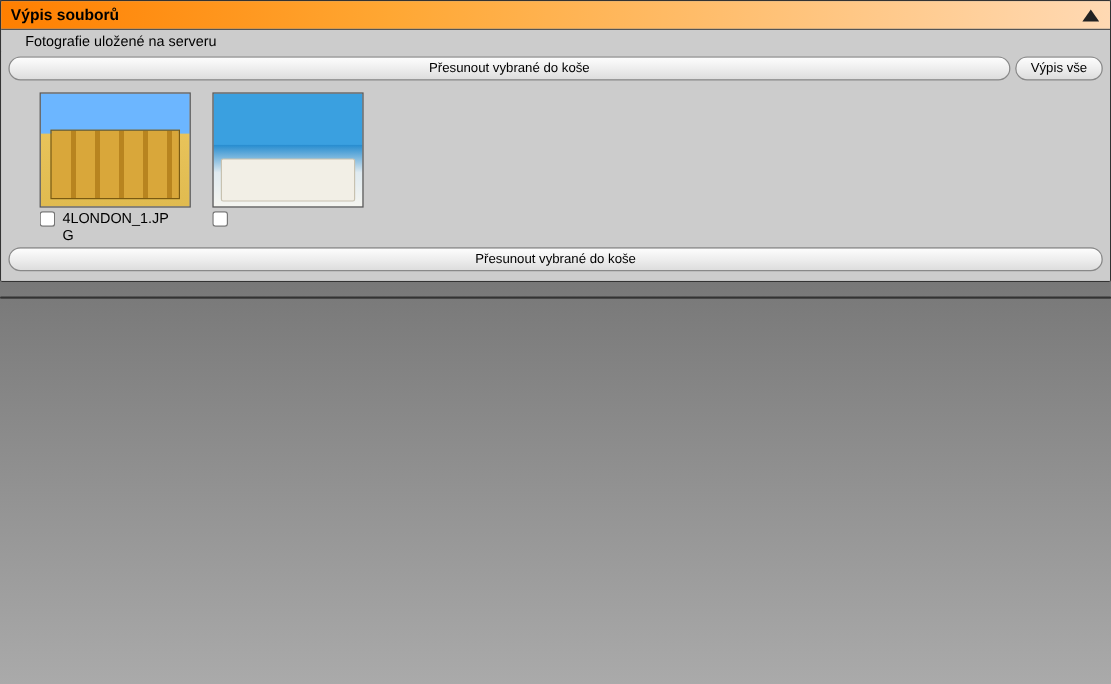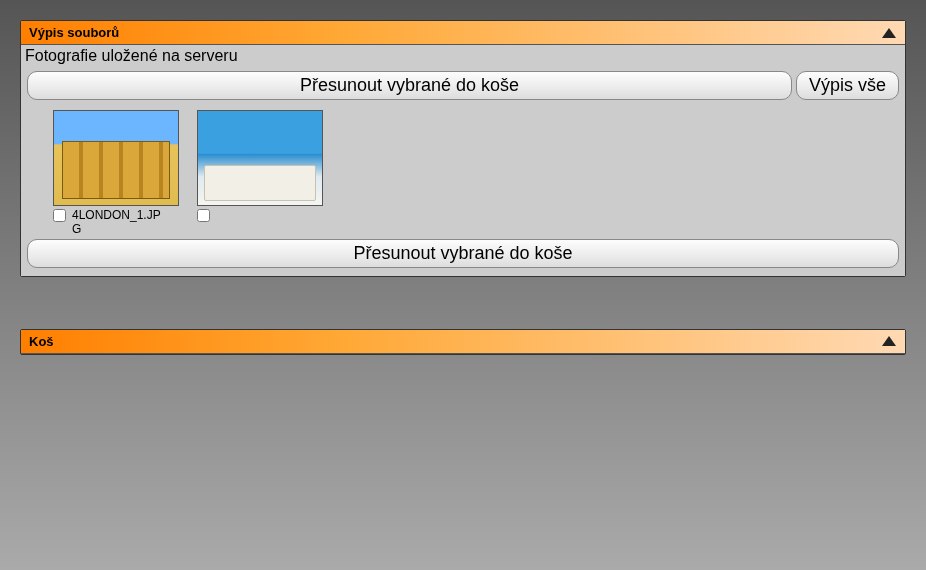--- a/index.html
+++ b/index.html
@@ -6,55 +6,55 @@
   html, body { margin: 0; padding: 0; }
   body {
     width: 926px;
     height: 570px;
     background: linear-gradient(to bottom, #555 0%, #aaa 100%);
     font-family: Arial, Helvetica, sans-serif;
     font-size: 13px;
     overflow: hidden;
   }
   .panel {
-    margin: 20px;
+    margin: 0;
     border: 1px solid #333;
     background: #ccc;
     border-radius: 2px;
   }
   .panel-header {
     display: flex;
     align-items: center;
     justify-content: space-between;
     background: linear-gradient(to right, #ff7f00 0%, #ffa733 35%, #ffd9b3 100%);
     padding: 4px 8px;
     font-weight: bold;
     color: #000;
     border-bottom: 1px solid #555;
   }
   .panel-subtitle {
     background: #ccc;
-    padding: 2px 4px;
-    font-size: 16px;
+    padding: 2px 20px;
+    font-size: 12px;
   }
   .panel-body {
     background: #ccc;
     padding: 4px 6px;
   }
   .toolbar {
     display: flex;
     gap: 4px;
     margin-bottom: 4px;
   }
   .btn {
     background: linear-gradient(to bottom, #fdfdfd 0%, #eee 50%, #ddd 100%);
     border: 1px solid #888;
     border-radius: 10px;
     padding: 3px 12px;
-    font-size: 18px;
+    font-size: 11px;
     text-align: center;
     cursor: pointer;
     white-space: nowrap;
   }
   .btn.wide { flex: 1; }
   .thumbs {
     display: flex;
     gap: 12px;
     padding: 6px 2px 2px 2px;
   }
@@ -149,21 +149,13 @@
     </div>
     <div class="toolbar">
       <button class="btn wide">Přesunout vybrané do koše</button>
     </div>
   </div>
 </div>
 
 <div class="spacer"></div>
 
 <div class="panel">
-  <div class="panel-header">
-    <span>Koš</span>
-    <span class="collapse-icon">
-      <svg width="16" height="12" viewBox="0 0 16 12">
-          <polygon points="8,1 15,11 1,11" fill="#222"></polygon>
-        </svg>
-    </span>
-  </div>
 </div>
 
 </body></html>

